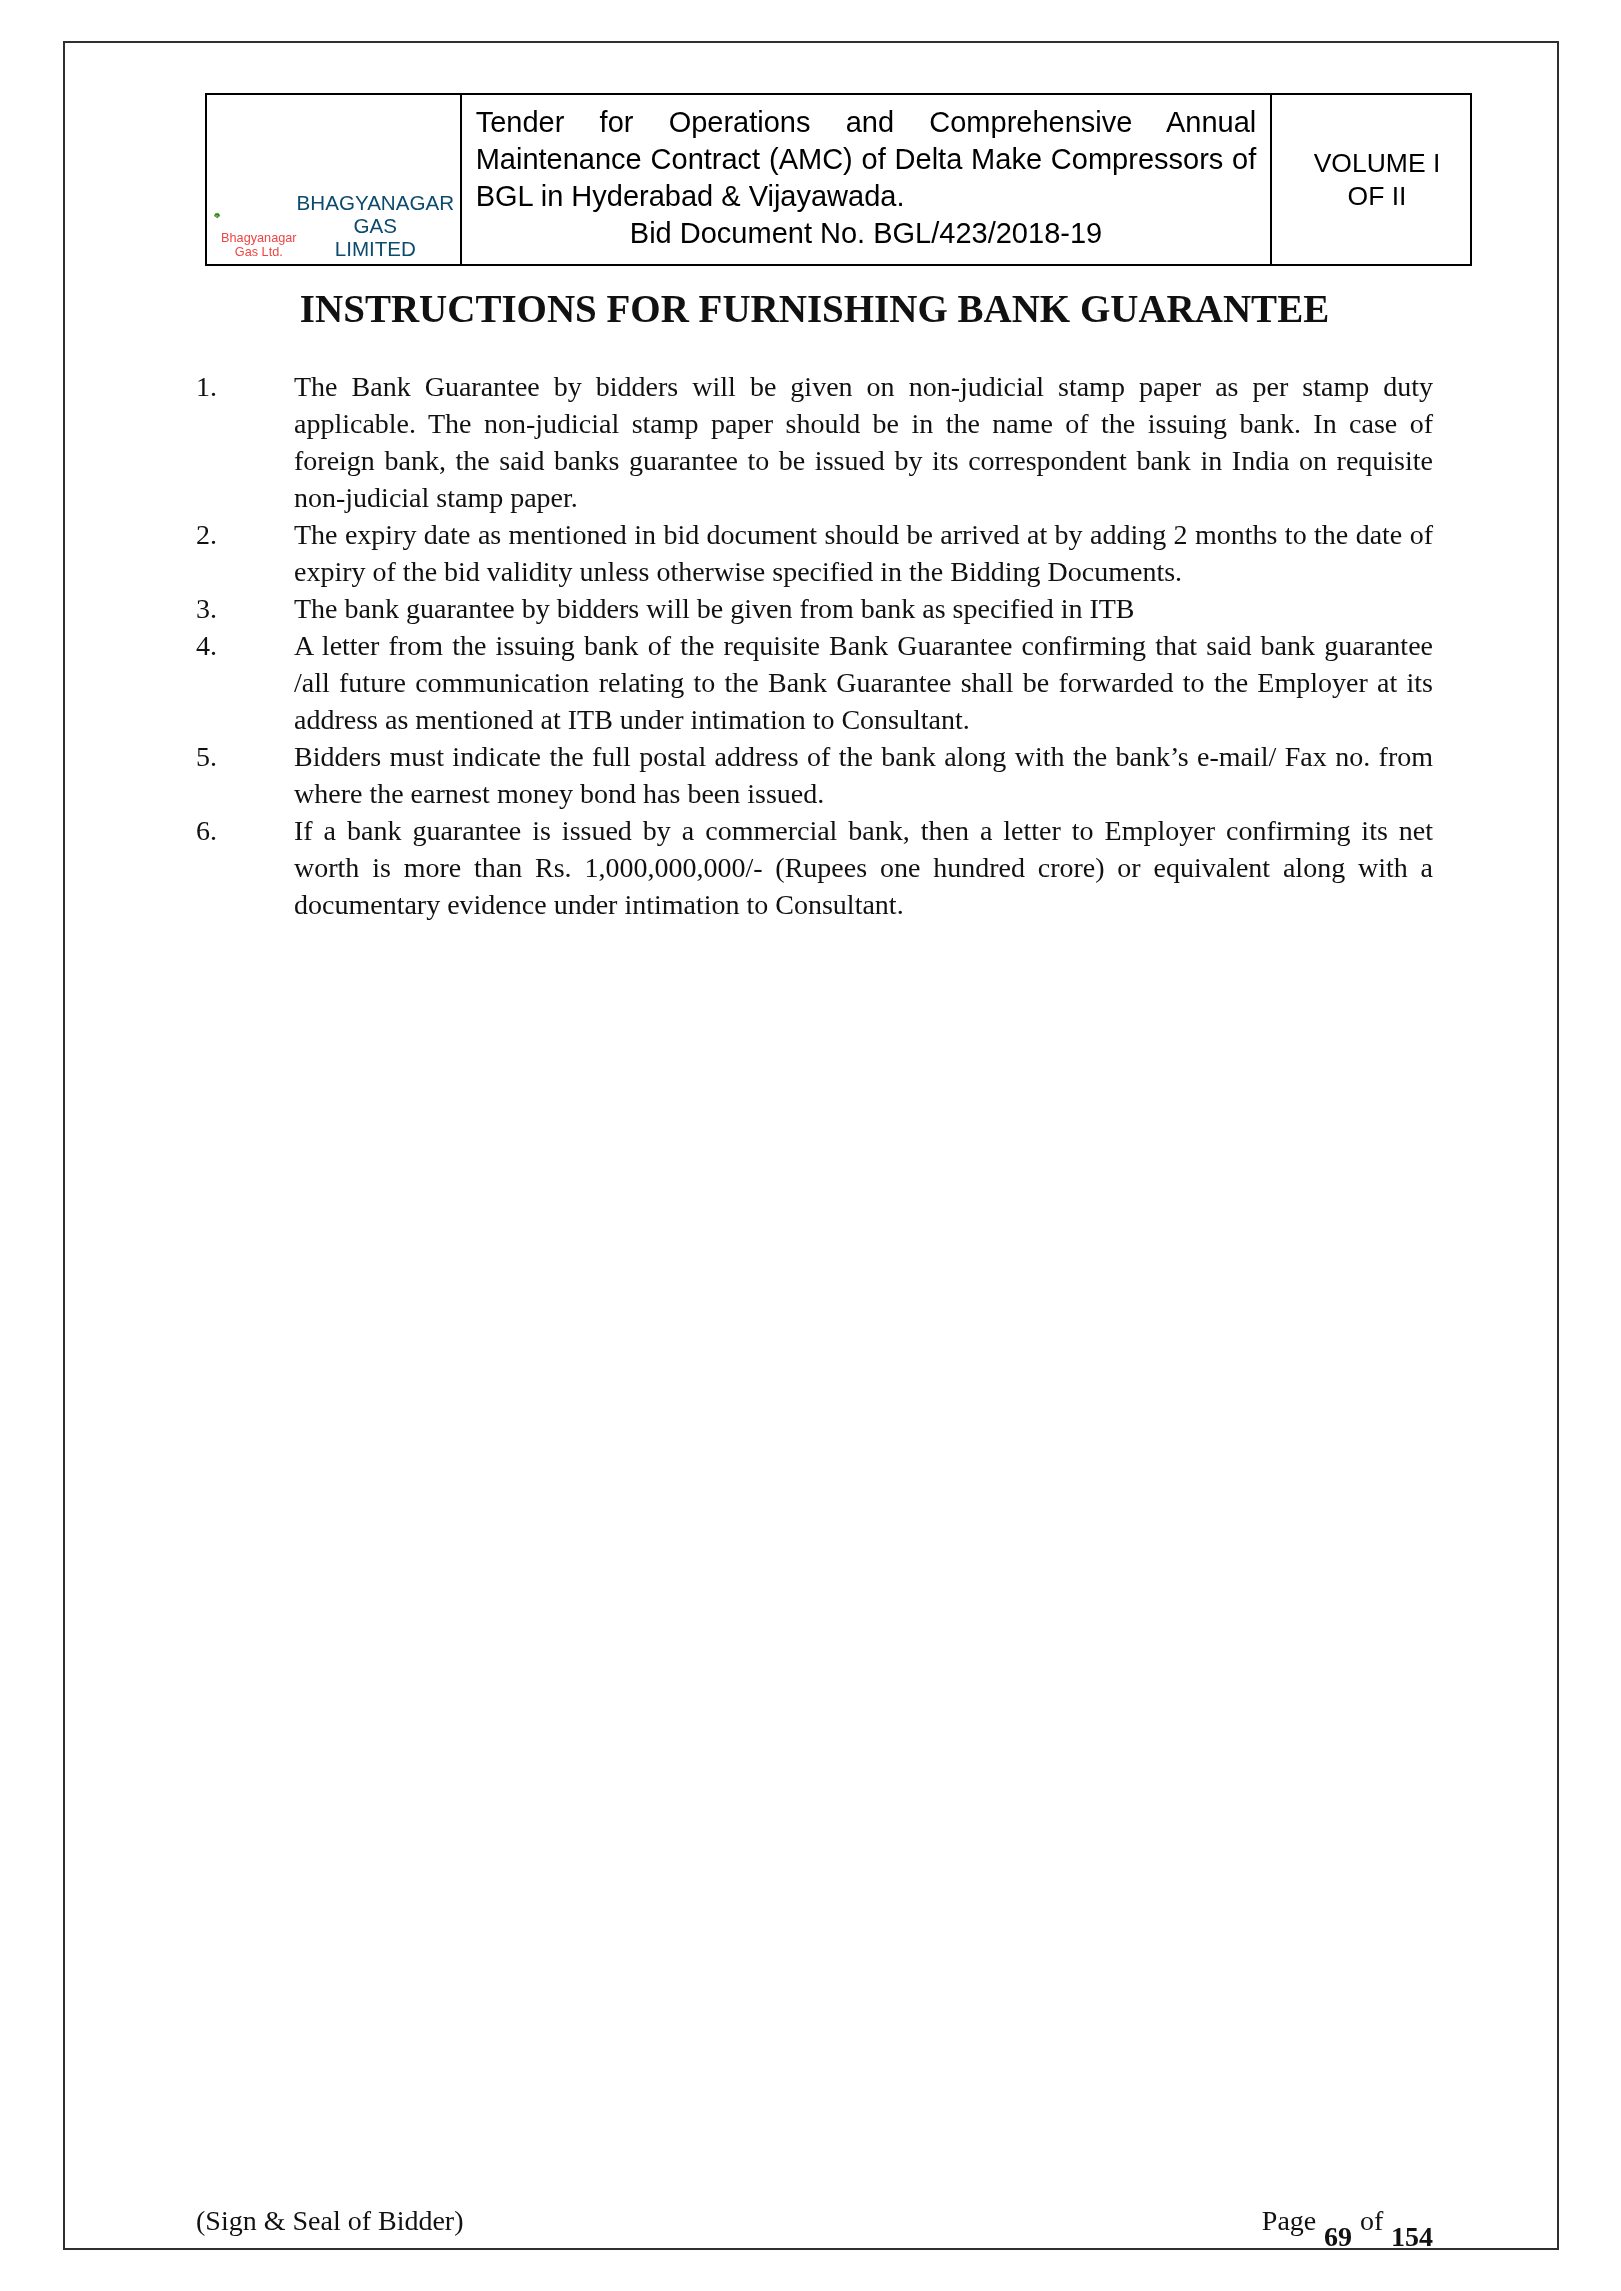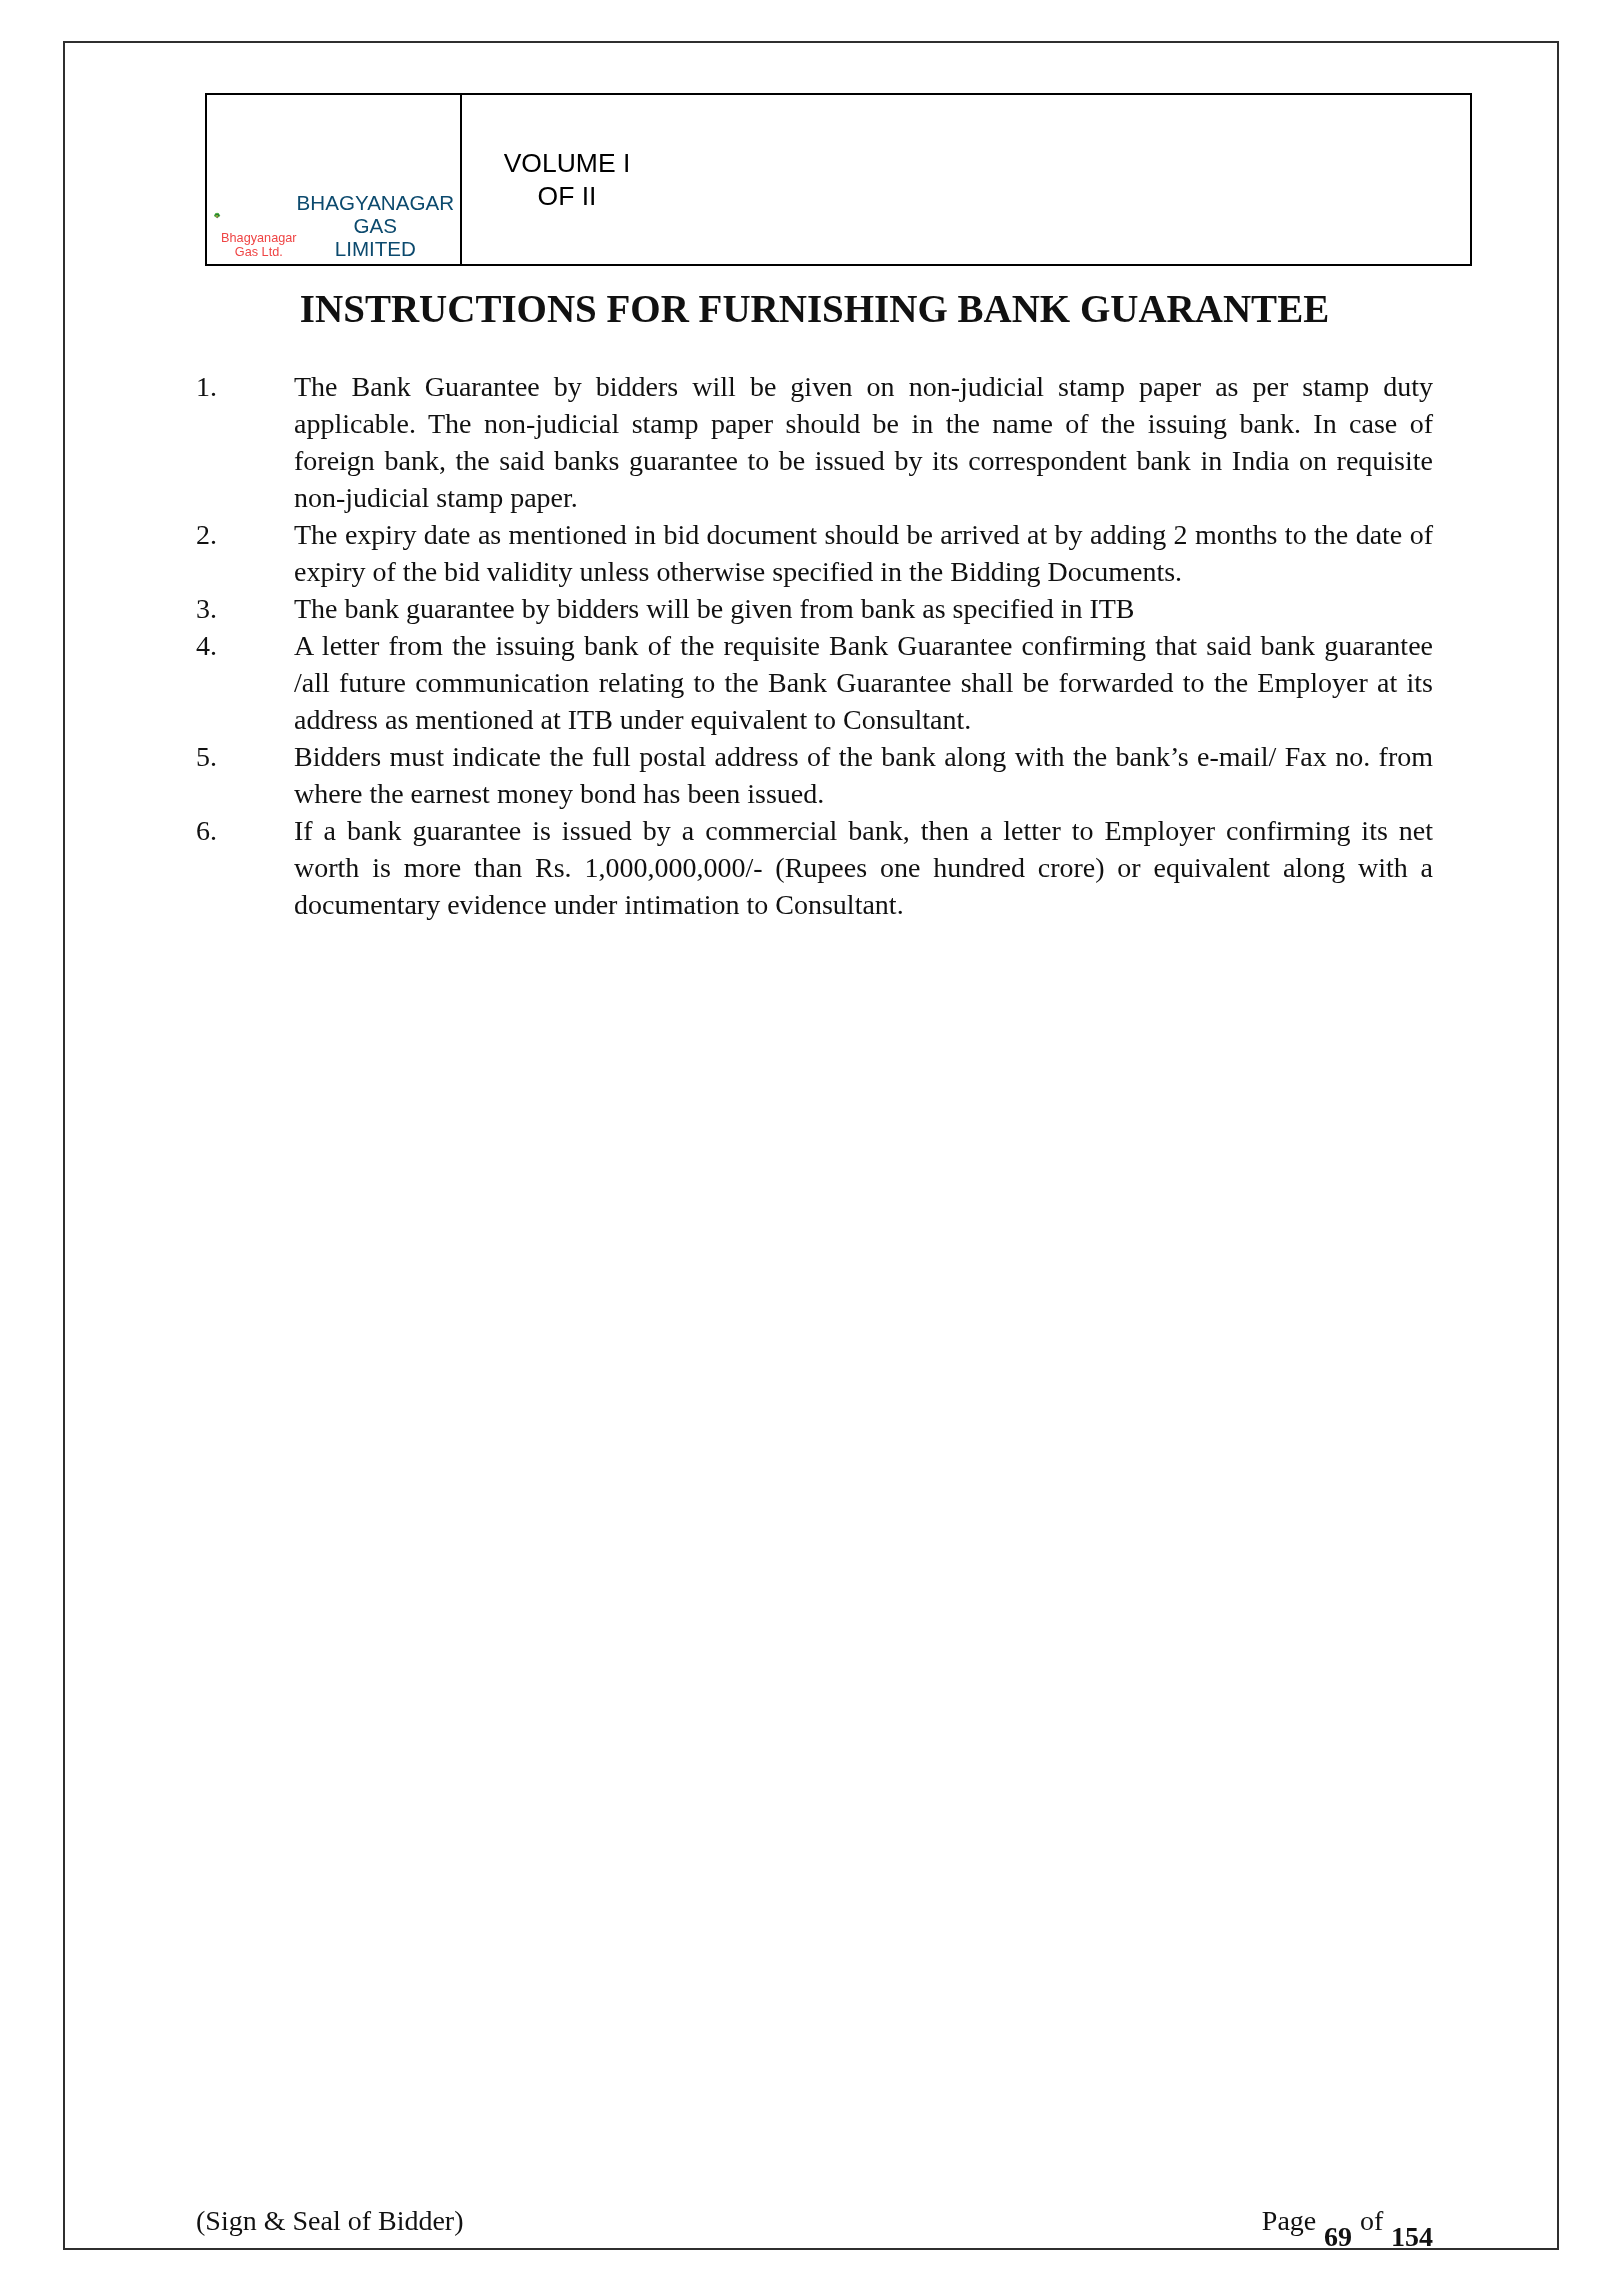--- a/index.html
+++ b/index.html
@@ -141,20 +141,24 @@
         <path d="M55 52 L40 62 L55 72 Z" fill="#f9d616"></path>
         <path d="M47 66 L63 66 L55 80 Z" fill="#2b3a92"></path>
       </svg>
       <div class="logo-subtitle">Bhagyanagar Gas Ltd.</div>
       <div class="company-name">
         <div>BHAGYANAGAR GAS</div>
         <div>LIMITED</div>
       </div>
     </div>
 
+    <div class="header-cell title-cell">
+      <div class="tender-title">Tender for Operations and Comprehensive Annual Maintenance Contract (AMC) of Delta Make Compressors of BGL in Hyderabad &amp; Vijayawada.</div>
+      <div class="bid-doc-no">Bid Document No. BGL/423/2018-19</div>
+    </div>
 
     <div class="header-cell volume-cell">
       <div>VOLUME I</div>
       <div>OF II</div>
     </div>
 
   </div>
 
   <div class="doc-body">
     <div class="doc-title">INSTRUCTIONS FOR FURNISHING BANK GUARANTEE</div>
@@ -166,21 +170,21 @@
         <div class="list-item">
     <div class="item-number">2.</div>
     <div class="item-text">The expiry date as mentioned in bid document should be arrived at by adding 2 months to the date of expiry of the bid validity unless otherwise specified in the Bidding Documents.</div>
   </div>
         <div class="list-item">
     <div class="item-number">3.</div>
     <div class="item-text">The bank guarantee by bidders will be given from bank as specified in ITB</div>
   </div>
         <div class="list-item">
     <div class="item-number">4.</div>
-    <div class="item-text">A letter from the issuing bank of the requisite Bank Guarantee confirming that said bank guarantee /all future communication relating to the Bank Guarantee shall be forwarded to the Employer at its address as mentioned at ITB under equivalent to Consultant.</div>
+    <div class="item-text">A letter from the issuing bank of the requisite Bank Guarantee confirming that said bank guarantee /all future communication relating to the Bank Guarantee shall be forwarded to the Employer at its address as mentioned at ITB under intimation to Consultant.</div>
   </div>
         <div class="list-item">
     <div class="item-number">5.</div>
     <div class="item-text">Bidders must indicate the full postal address of the bank along with the bank’s e-mail/ Fax no. from where the earnest money bond has been issued.</div>
   </div>
         <div class="list-item">
     <div class="item-number">6.</div>
     <div class="item-text">If a bank guarantee is issued by a commercial bank, then a letter to Employer confirming its net worth is more than Rs. 1,000,000,000/- (Rupees one hundred crore) or equivalent along with a documentary evidence under intimation to Consultant.</div>
   </div>
       </div>

